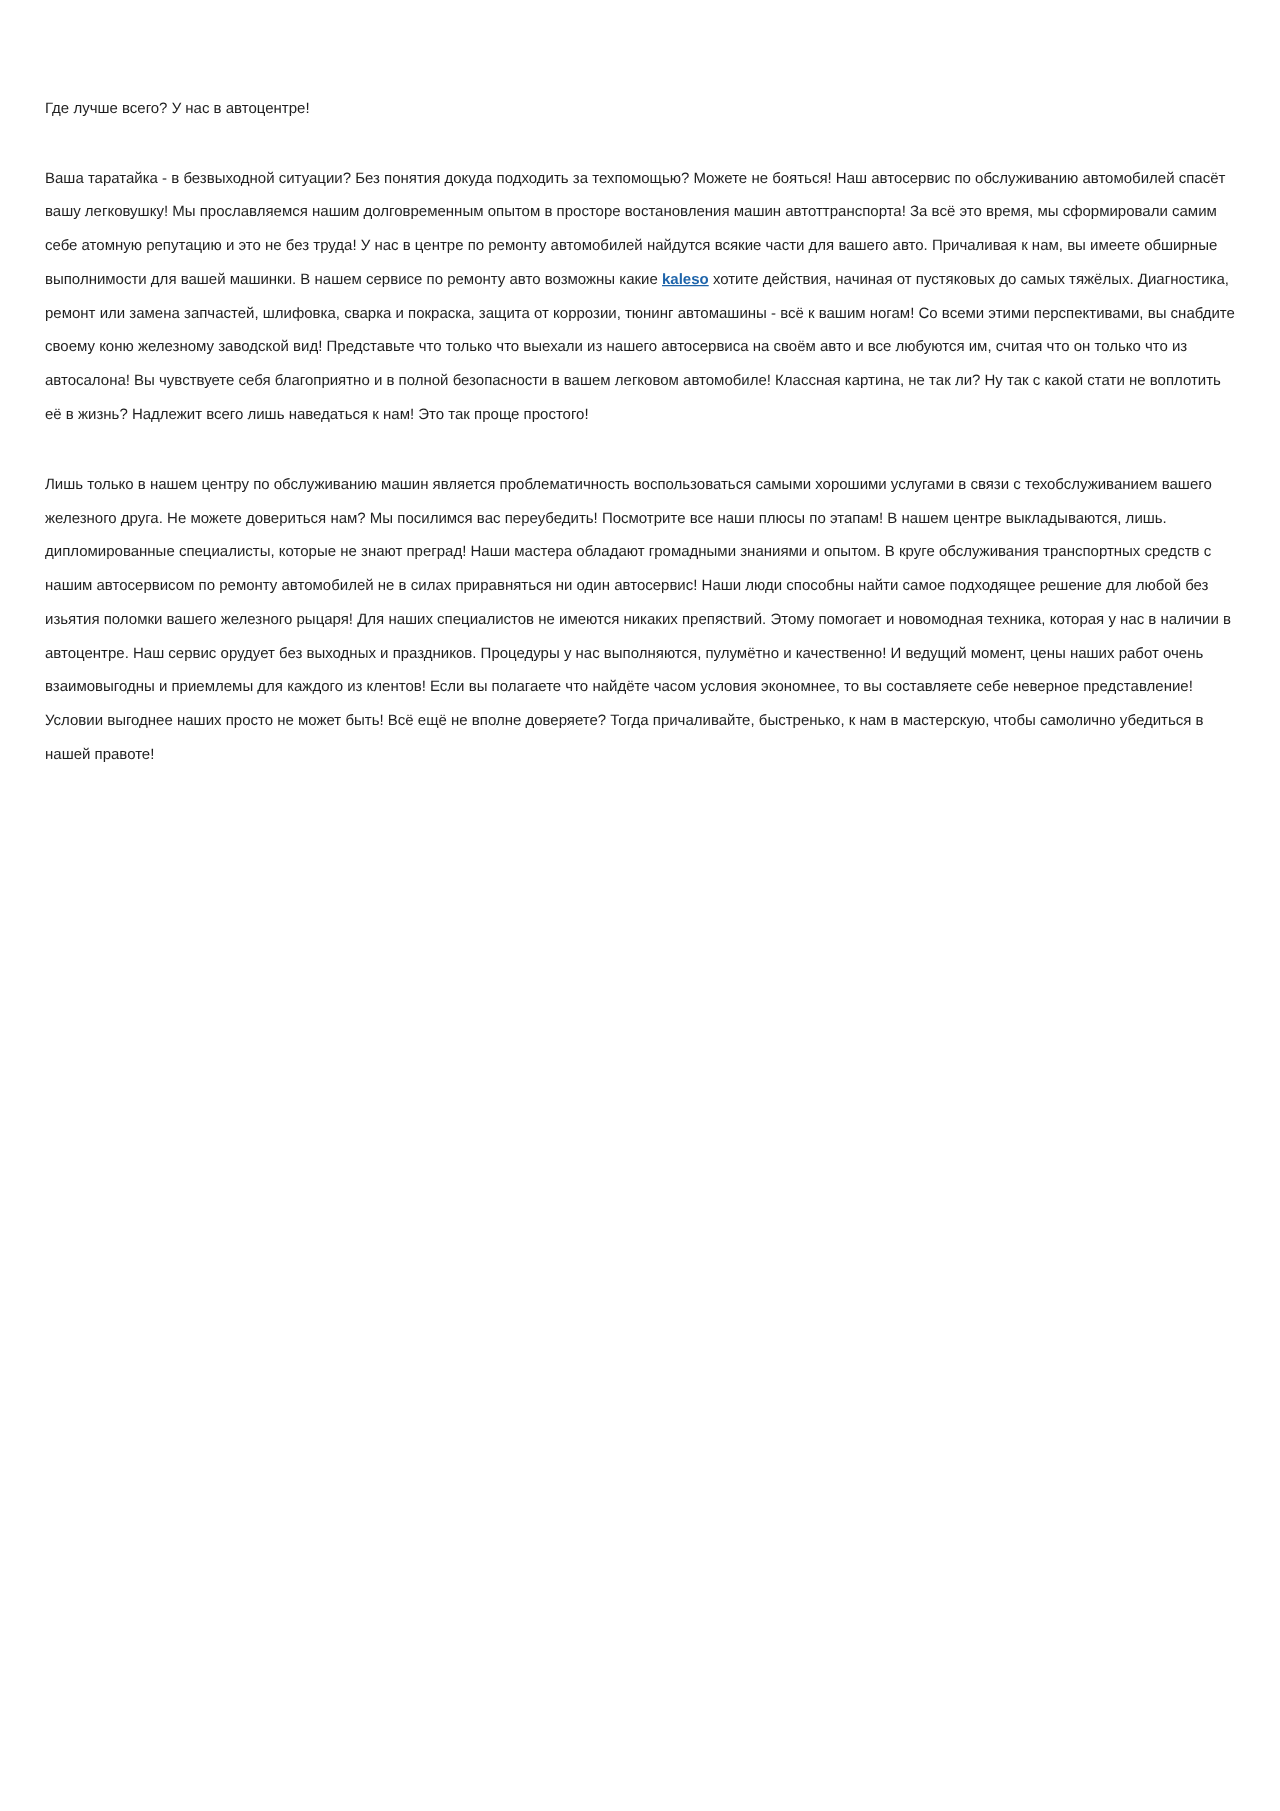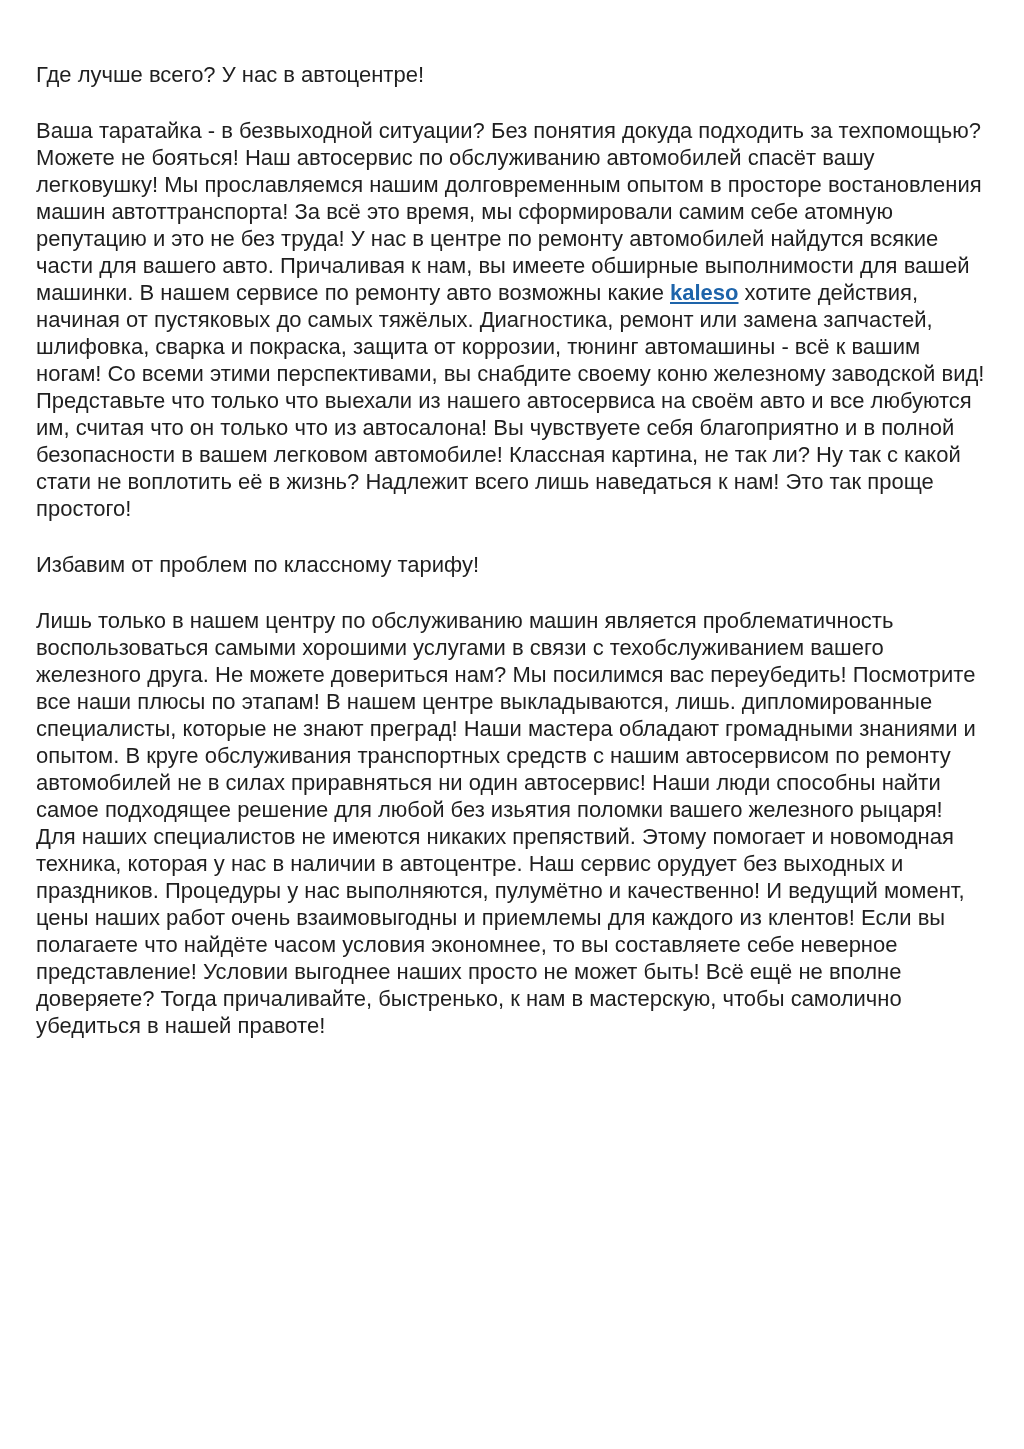--- a/index.html
+++ b/index.html
@@ -15,39 +15,38 @@
   }
   .page {
     box-sizing: border-box;
     width: 1024px;
     min-height: 1449px;
     padding: 57px 36px 40px 36px;
     background: #ffffff;
     color: #1f1f1f;
   }
   .para, .title-line {
-    margin: 4px 0 29px 0;
-    font-size: 22px;
+    margin: 16px 0 29px 0;
+    font-size: 12px;
     line-height: 27px;
     font-weight: 400;
     color: #1f1f1f;
     letter-spacing: 0;
     word-spacing: normal;
   }
   a.doc-link {
     font-weight: 700;
     cursor: pointer;
   }
 </style>
 </head>
 <body style="background: rgb(255, 255, 255);">
 
 <div class="page">
 
   <p class="title-line">Где лучше всего? У нас в автоцентре!</p>
 
   <p class="para"><span>Ваша таратайка - в безвыходной ситуации? Без понятия докуда подходить за техпомощью? Можете не бояться! Наш автосервис по обслуживанию автомобилей спасёт вашу легковушку! Мы прославляемся нашим долговременным опытом в просторе востановления машин автоттранспорта! За всё это время, мы сформировали самим себе атомную репутацию и это не без труда! У нас в центре по ремонту автомобилей найдутся всякие части для вашего авто. Причаливая к нам, вы имеете обширные выполнимости для вашей машинки. В нашем сервисе по ремонту авто возможны какие </span><a class="doc-link" href="#" style="color: rgb(30, 100, 170); text-decoration-color: rgb(30, 100, 170);">kaleso</a><span> хотите действия, начиная от пустяковых до самых тяжёлых. Диагностика, ремонт или замена запчастей, шлифовка, сварка и покраска, защита от коррозии, тюнинг автомашины - всё к вашим ногам! Со всеми этими перспективами, вы снабдите своему коню железному заводской вид! Представьте что только что выехали из нашего автосервиса на своём авто и все любуются им, считая что он только что из автосалона! Вы чувствуете себя благоприятно и в полной безопасности в вашем легковом автомобиле! Классная картина, не так ли? Ну так с какой стати не воплотить её в жизнь? Надлежит всего лишь наведаться к нам! Это так проще простого!</span></p>
 
-  <p class="para">Избавим от проблем по классному тарифу!</p>
 
   <p class="para">Лишь только в нашем центру по обслуживанию машин является проблематичность воспользоваться самыми хорошими услугами в связи с техобслуживанием вашего железного друга. Не можете довериться нам? Мы посилимся вас переубедить! Посмотрите все наши плюсы по этапам! В нашем центре выкладываются, лишь. дипломированные специалисты, которые не знают преград! Наши мастера обладают громадными знаниями и опытом. В круге обслуживания транспортных средств с нашим автосервисом по ремонту автомобилей не в силах приравняться ни один автосервис! Наши люди способны найти самое подходящее решение для любой без изьятия поломки вашего железного рыцаря! Для наших специалистов не имеются никаких препяствий. Этому помогает и новомодная техника, которая у нас в наличии в автоцентре. Наш сервис орудует без выходных и праздников. Процедуры у нас выполняются, пулумётно и качественно! И ведущий момент, цены наших работ очень взаимовыгодны и приемлемы для каждого из клентов! Если вы полагаете что найдёте часом условия экономнее, то вы составляете себе неверное представление! Условии выгоднее наших просто не может быть! Всё ещё не вполне доверяете? Тогда причаливайте, быстренько, к нам в мастерскую, чтобы самолично убедиться в нашей правоте!</p>
 
 </div>
 
 </body></html>

